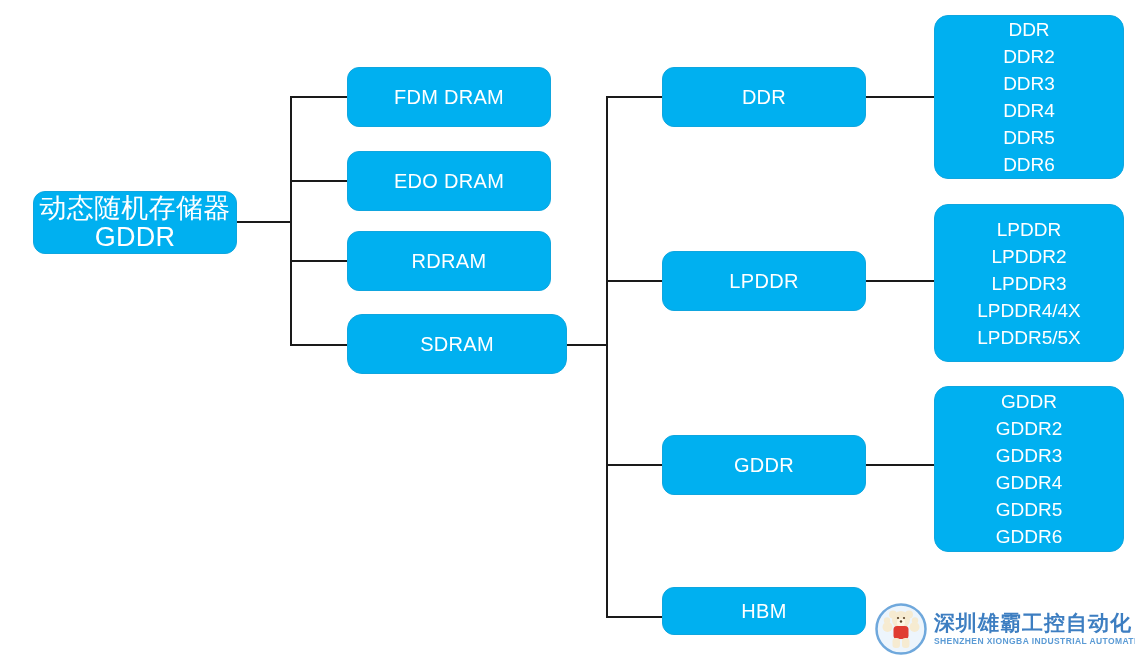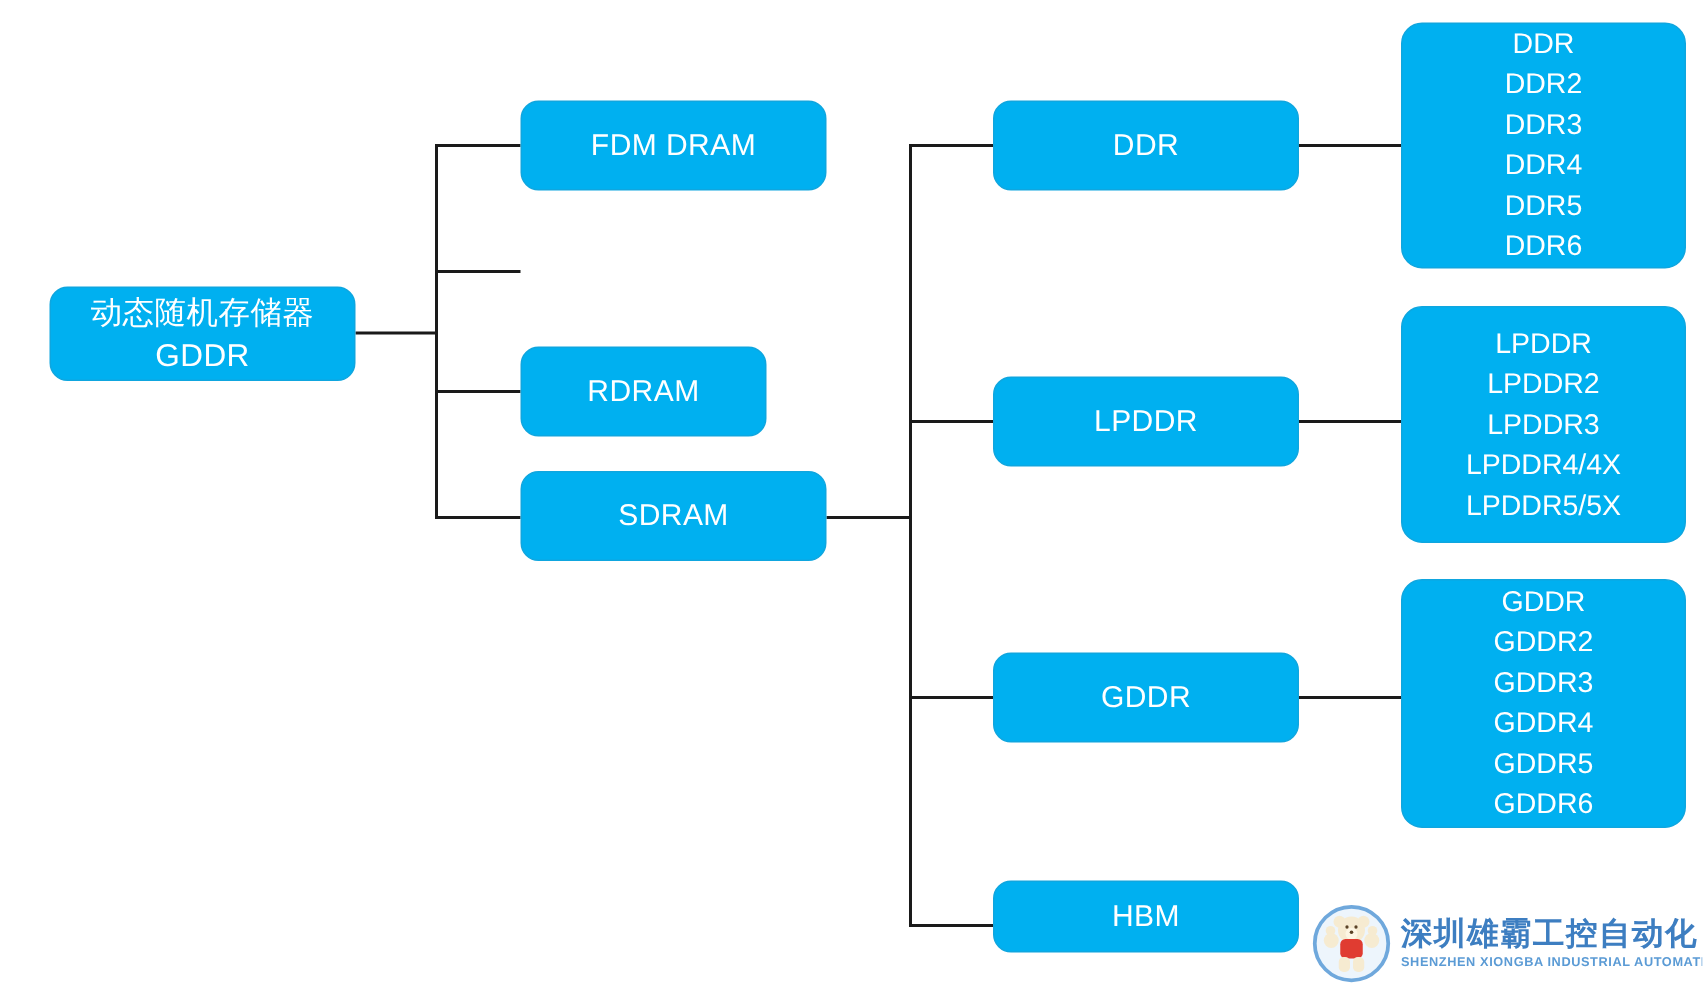--- a/index.html
+++ b/index.html
@@ -22,25 +22,25 @@
     border-radius: 12px;
     color: #ffffff;
     display: flex;
     flex-direction: column;
     justify-content: center;
     text-align: center;
     font-size: 20px;
     letter-spacing: 0.3px;
   }
 
-  .node-root     { left: 33px;  top: 191px; width: 204px; height: 63px; font-size: 21px; line-height: 29px; }
+  .node-root     { left: 33px;  top: 191px; width: 204px; height: 63px; font-size: 27px; line-height: 29px; }
   .node-fdm      { left: 347px; top: 67px;  width: 204px; height: 60px; }
   .node-edo      { left: 347px; top: 151px; width: 204px; height: 60px; }
-  .node-rdram    { left: 347px; top: 231px; width: 164px; height: 60px; }
-  .node-sdram    { left: 347px; top: 314px; width: 204px; height: 60px; }
+  .node-rdram    { left: 347px; top: 231px; width: 204px; height: 60px; }
+  .node-sdram    { left: 347px; top: 314px; width: 220px; height: 60px; border-radius: 15px; }
   .node-ddr      { left: 662px; top: 67px;  width: 204px; height: 60px; }
   .node-lpddr    { left: 662px; top: 251px; width: 204px; height: 60px; }
   .node-gddr     { left: 662px; top: 435px; width: 204px; height: 60px; }
   .node-hbm      { left: 662px; top: 587px; width: 204px; height: 48px; }
 
   .node-list {
     position: absolute;
     background: #00B0F0;
     border: 1px solid #0fa6df;
     border-radius: 14px;
@@ -135,20 +135,23 @@
   <div class="conn conn-h c-gddr-list"></div>
 
   <div class="node node-root">
     <div>动态随机存储器</div>
     <div>GDDR</div>
   </div>
 
   <div class="node node-fdm">
     <span>FDM DRAM</span>
   </div>
+  <div class="node node-edo">
+    <span>EDO DRAM</span>
+  </div>
   <div class="node node-rdram">
     <span>RDRAM</span>
   </div>
   <div class="node node-sdram">
     <span>SDRAM</span>
   </div>
 
   <div class="node node-ddr">
     <span>DDR</span>
   </div>

